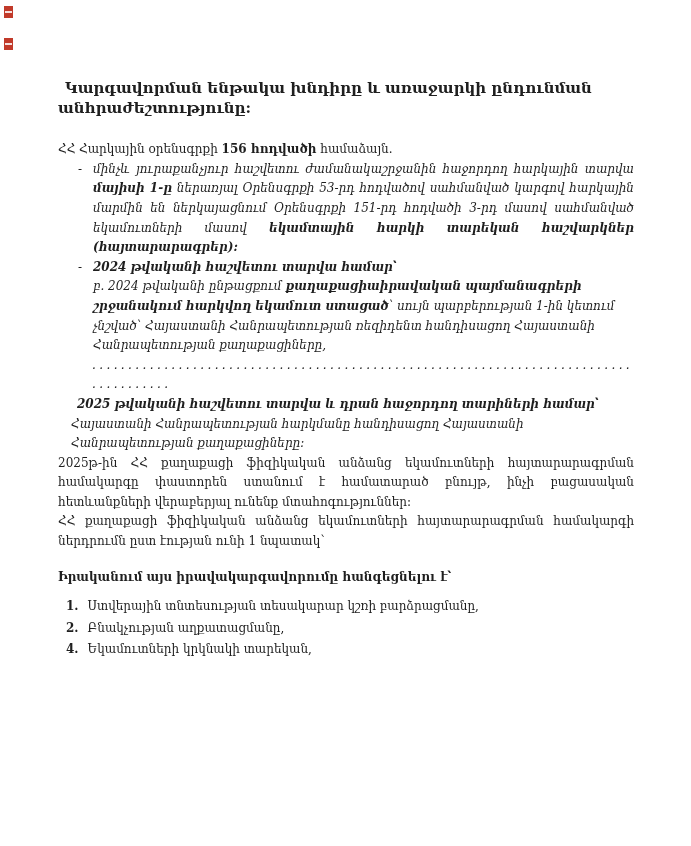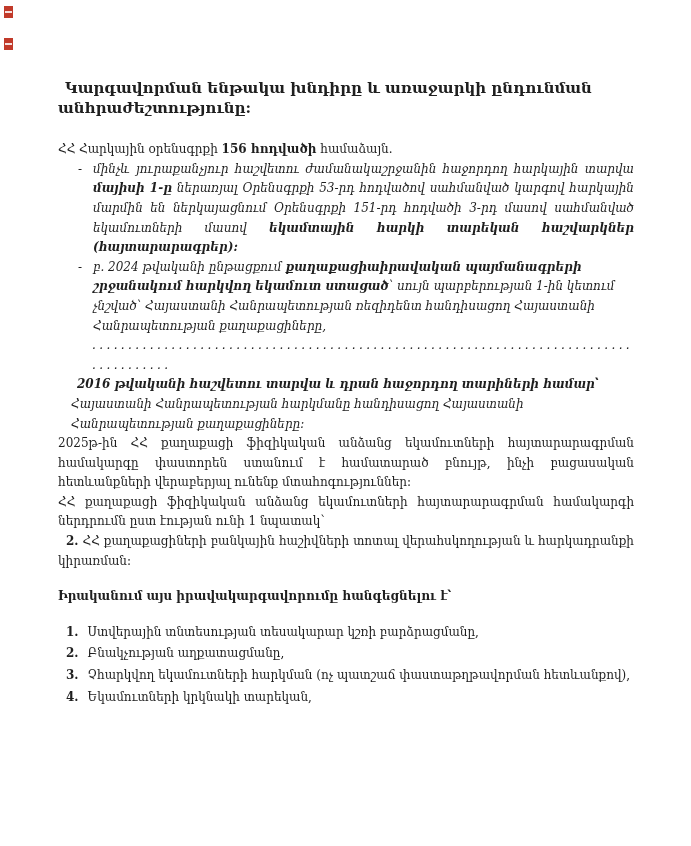--- a/index.html
+++ b/index.html
@@ -25,21 +25,21 @@
   .justify { text-align:justify; }
   .ragged  { text-align:left; }
   .dots { padding-left:34px; font-style:italic; letter-spacing:3.4px; white-space:nowrap; overflow:hidden; }
   .y2025 { margin-left:13px; text-indent:6px; font-style:italic; }
   .p2 { text-align:justify; }
   .p3 { text-align:justify; }
   .goal { text-indent:8px; }
   .goal-first { margin-top:16px; }
   .goal .num { font-weight:bold; padding-right:4px; }
   .lead { font-weight:bold; margin-top:16px; }
-  .cons { margin-top:16px; }
+  .cons { margin-top:10px; }
   .cons p { text-indent:8px; margin-bottom:2px; }
   .cons .num { font-weight:bold; padding-right:9px; }
   .red-mark { position:absolute; left:4px; width:9px; height:12px; background:#c13a2a; }
   .red-mark.m1 { top:6px; }
   .red-mark.m2 { top:38px; }
   .red-mark::after { content:""; position:absolute; left:1px; right:1px; top:5px; height:2px; background:#ffffff; opacity:.85; }
 </style>
 </head>
 <body>
 
@@ -51,36 +51,35 @@
   <div class="content">
 
     <p class="heading">Կարգավորման ենթակա խնդիրը և առաջարկի ընդունման անհրաժեշտությունը:</p>
 
     <p class="intro"><span>ՀՀ Հարկային օրենսգրքի </span><span class="b">156 հոդվածի</span><span> համաձայն.</span></p>
 
     <div class="bullet justify"><span class="dash">-</span><span class="i">մինչև յուրաքանչյուր հաշվետու ժամանակաշրջանին հաջորդող հարկային տարվա </span><span class="bi">մայիսի 1-ը</span><span class="i"> ներառյալ Օրենսգրքի 53-րդ հոդվածով սահմանված կարգով հարկային մարմին են ներկայացնում Օրենսգրքի 151-րդ հոդվածի 3-րդ մասով սահմանված եկամուտների մասով </span><span class="bi">եկամտային հարկի տարեկան հաշվարկներ (հայտարարագրեր):</span></div>
 
     <div class="bullet">
       <span class="dash">-</span>
+      <p class="bi">2024 թվականի հաշվետու տարվա համար՝</p>
       <p class="ragged"><span class="i">բ. 2024 թվականի ընթացքում </span><span class="bi">քաղաքացիաիրավական պայմանագրերի շրջանակում հարկվող եկամուտ ստացած</span><span class="i">՝ սույն պարբերության 1-ին կետում չնշված՝ Հայաստանի Հանրապետության ռեզիդենտ հանդիսացող Հայաստանի Հանրապետության քաղաքացիները,</span></p>
     </div>
 
     <p class="dots">............................................................................</p>
     <p class="dots">...........</p>
 
-    <p class="y2025 ragged"><span class="bi">2016 թվականի հաշվետու տարվա և դրան հաջորդող տարիների համար՝ </span><span class="i">Հայաստանի Հանրապետության հարկմանը հանդիսացող Հայաստանի Հանրապետության քաղաքացիները:</span></p>
+    <p class="y2025 ragged"><span class="bi">2025 թվականի հաշվետու տարվա և դրան հաջորդող տարիների համար՝ </span><span class="i">Հայաստանի Հանրապետության հարկմանը հանդիսացող Հայաստանի Հանրապետության քաղաքացիները:</span></p>
 
     <p class="p2">2025թ-ին ՀՀ քաղաքացի ֆիզիկական անձանց եկամուտների հայտարարագրման համակարգը փաստորեն ստանում է համատարած բնույթ, ինչի բացասական հետևանքների վերաբերյալ ունենք մտահոգություններ:</p>
     <p class="p3">ՀՀ քաղաքացի ֆիզիկական անձանց եկամուտների հայտարարագրման համակարգի ներդրումն ըստ էության ունի 1 նպատակ՝</p>
 
-    <p class="goal justify"><span class="num">2.</span><span>ՀՀ քաղաքացիների բանկային հաշիվների տոտալ վերահսկողության և հարկադրանքի կիրառման:</span></p>
 
     <p class="lead">Իրականում այս իրավակարգավորումը հանգեցնելու է՝</p>
 
     <div class="cons">
       <p><span class="num">1.</span><span>Ստվերային տնտեսության տեսակարար կշռի բարձրացմանը,</span></p>
       <p><span class="num">2.</span><span>Բնակչության աղքատացմանը,</span></p>
-      <p><span class="num">3.</span><span>Չհարկվող եկամուտների հարկման (ոչ պատշաճ փաստաթղթավորման հետևանքով),</span></p>
       <p><span class="num">4.</span><span>Եկամուտների կրկնակի տարեկան,</span></p>
     </div>
 
   </div>
 </div>
 
 </body></html>

